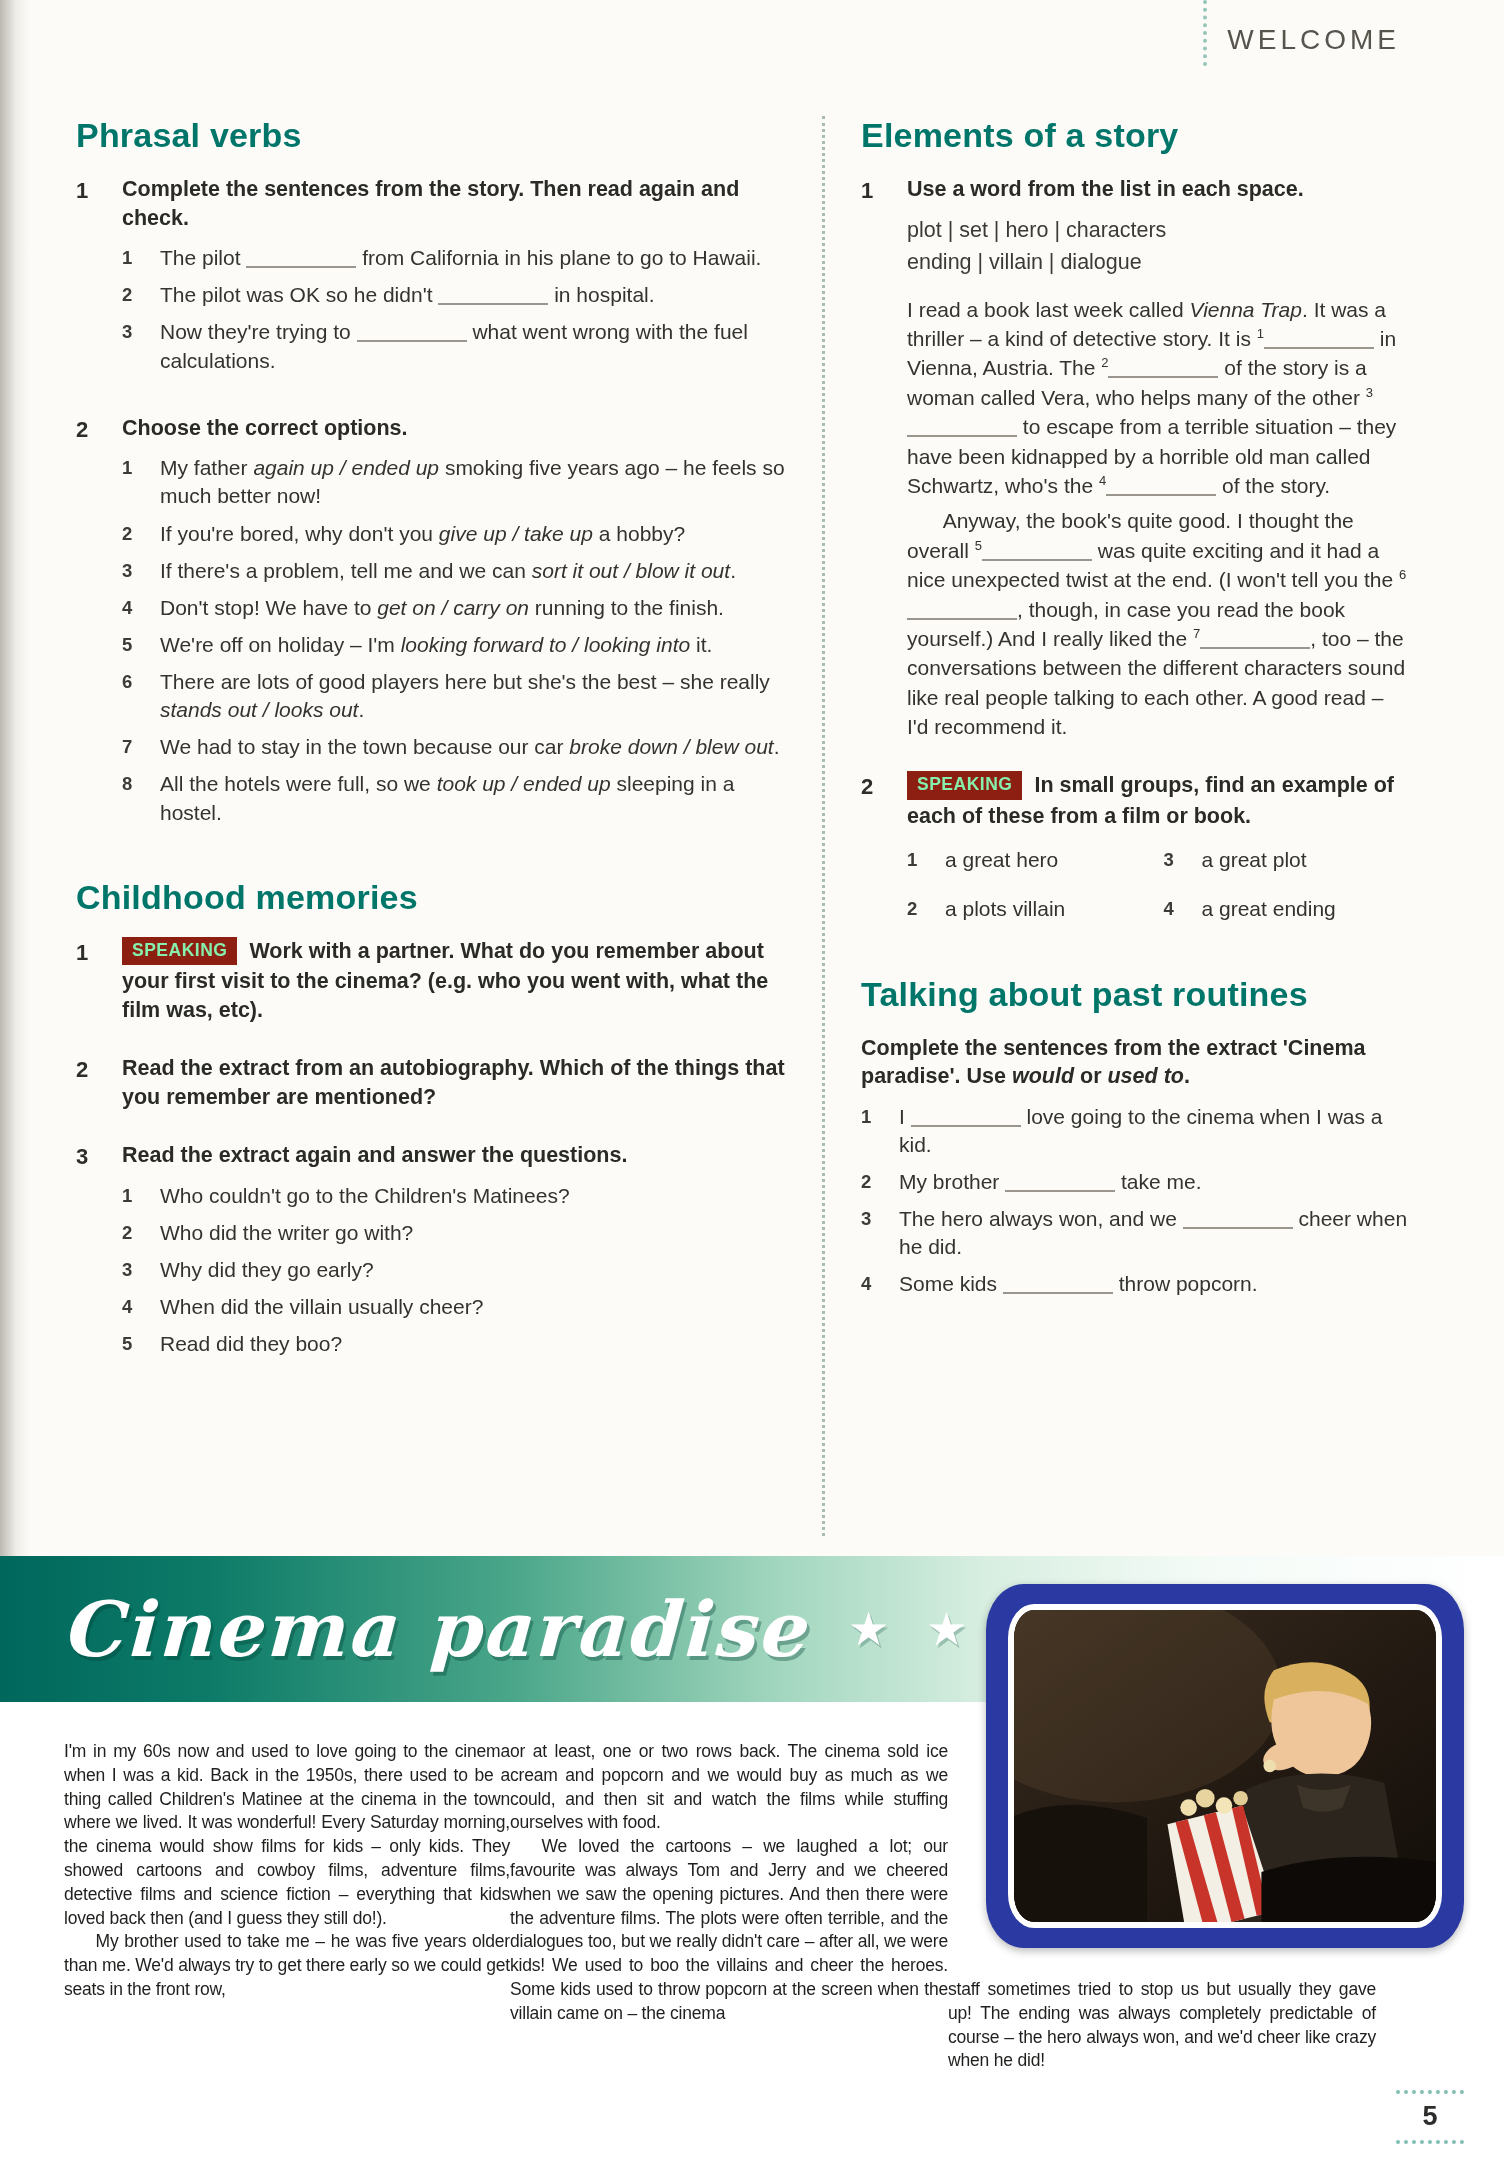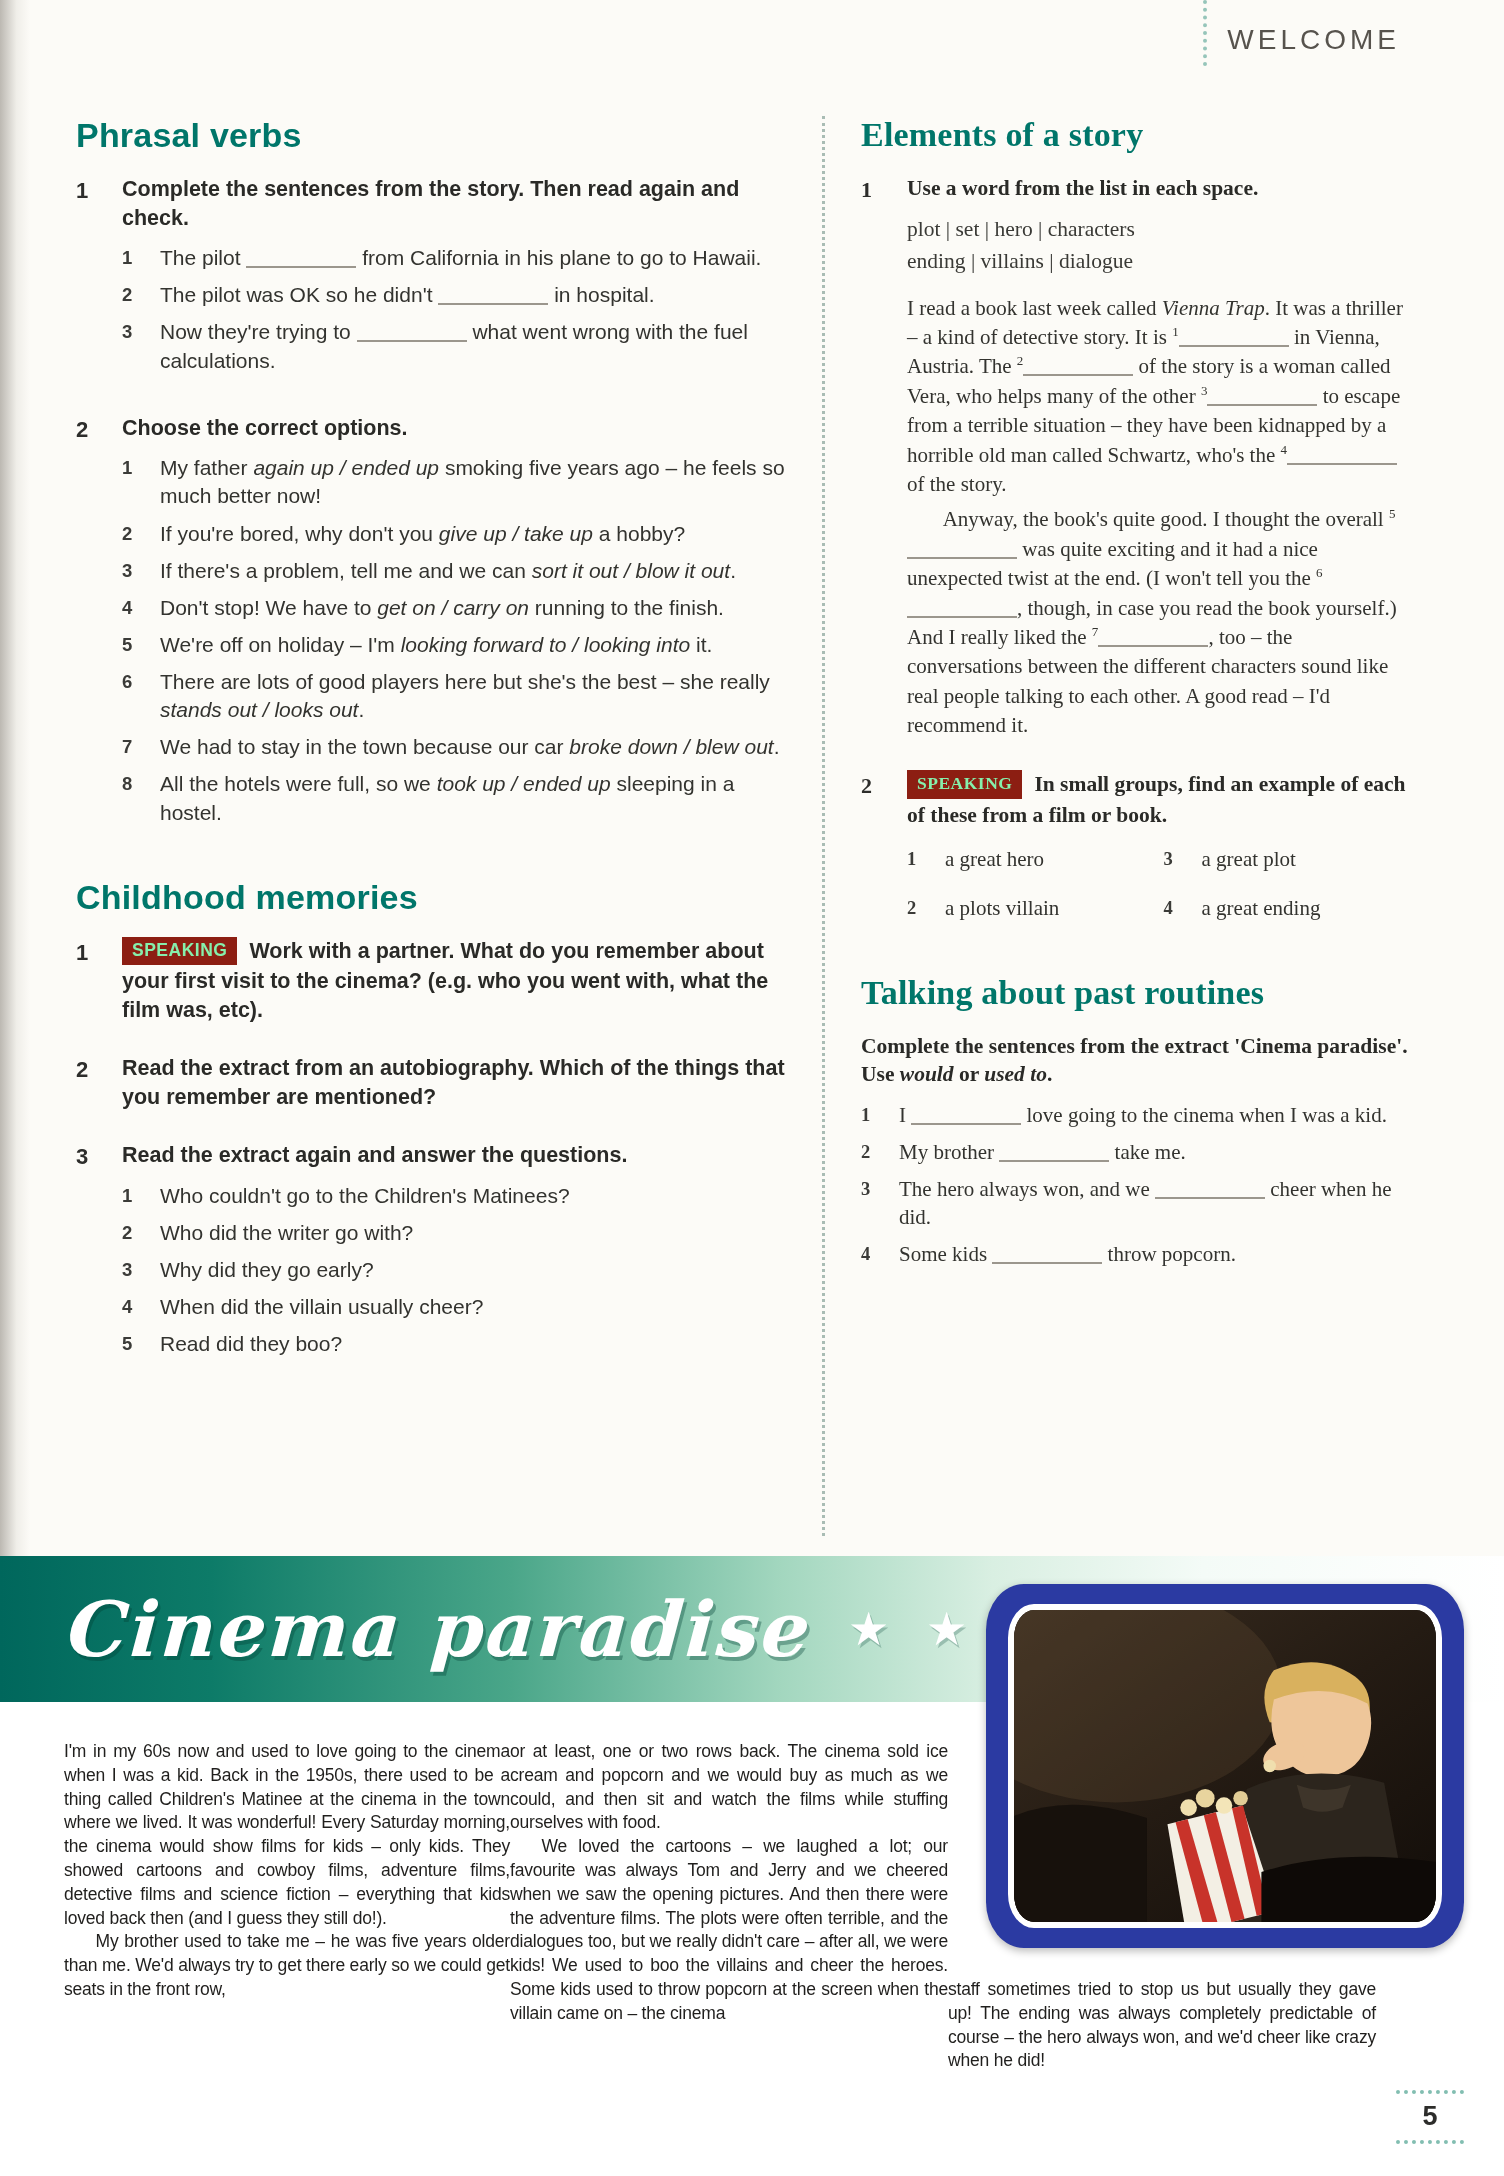--- a/index.html
+++ b/index.html
@@ -17,21 +17,21 @@
 
   
   .welcome { position:absolute; top:0; right:104px; height:66px; display:flex; align-items:flex-end; }
   .welcome .vline { border-left:4px dotted #96c5ba; height:66px; margin-right:20px; }
   .welcome .wtext { font-size:28px; letter-spacing:4px; color:#57534d; padding-bottom:10px; }
 
   
   .columns { position:absolute; top:116px; left:76px; width:1334px; height:1420px; display:flex; }
   .col-left  { width:746px; padding-right:28px; }
   .vdivider  { border-left:3px dotted #a9bcb4; }
-  .col-right { flex:1; padding-left:36px;font-family:Liberation Serif, serif; }
+  .col-right { flex:1; padding-left:36px; }
 
   h2.h { font-size:34px; font-weight:700; color:#00766a; margin:0 0 20px; letter-spacing:.2px; }
   .section { margin-bottom:42px; }
 
   .ex { display:flex; margin-bottom:30px; }
   .exnum { width:46px; flex:none; font-size:22px; font-weight:700; color:#2d2d2b; padding-top:3px; }
   .exbody { flex:1; }
   .inst { font-size:21.5px; font-weight:700; color:#29292:7; color:#2a2a27; line-height:1.33; }
   .items { margin-top:12px; }
   .item { display:flex; margin-bottom:9px; font-size:21px; line-height:1.34; }
@@ -246,21 +246,21 @@
         <h2 class="h">Elements of a story</h2>
 
         <div class="ex">
           <div class="exnum">1</div>
           <div class="exbody">
             <p class="inst">Use a word from the list in each space.</p>
             <div class="words">
 
                 <div class="wline">plot  |  set  |  hero  |  characters</div>
 
-                <div class="wline">ending  |  villains  |  dialogue</div>
+                <div class="wline">ending  |  villain  |  dialogue</div>
               </div>
             <div class="story">
               <p>I read a book last week called <i>Vienna Trap</i>. It was a thriller – a kind of detective story. It is <sup>1</sup><span class="blank" style="width:110px"></span> in Vienna, Austria. The <sup>2</sup><span class="blank" style="width:110px"></span> of the story is a woman called Vera, who helps many of the other <sup>3</sup><span class="blank" style="width:110px"></span> to escape from a terrible situation – they have been kidnapped by a horrible old man called Schwartz, who's the <sup>4</sup><span class="blank" style="width:110px"></span> of the story.</p>
               <p>Anyway, the book's quite good. I thought the overall <sup>5</sup><span class="blank" style="width:110px"></span> was quite exciting and it had a nice unexpected twist at the end. (I won't tell you the <sup>6</sup><span class="blank" style="width:110px"></span>, though, in case you read the book yourself.) And I really liked the <sup>7</sup><span class="blank" style="width:110px"></span>, too – the conversations between the different characters sound like real people talking to each other. A good read – I'd recommend it.</p>
             </div>
           </div>
         </div>
 
         <div class="ex">
           <div class="exnum">2</div>

